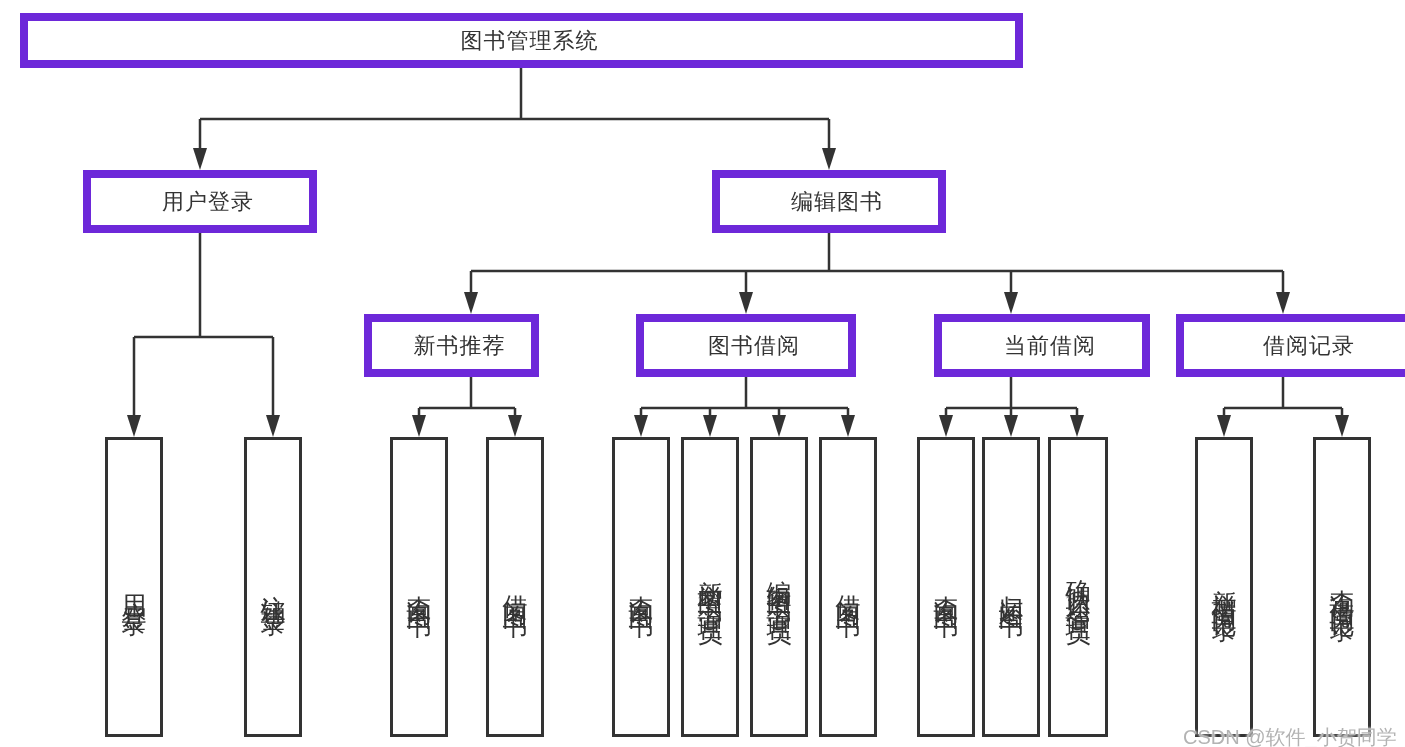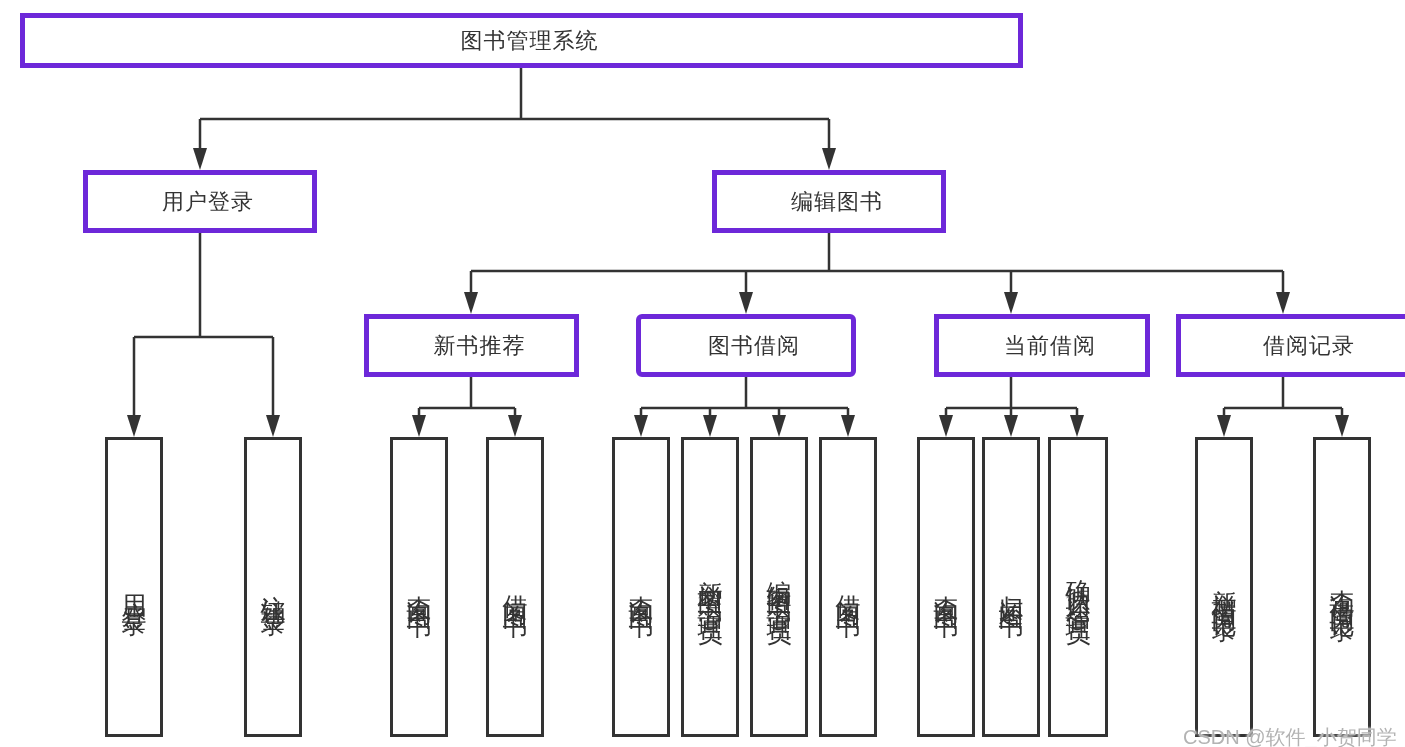--- a/index.html
+++ b/index.html
@@ -2,21 +2,21 @@
 <html><head>
 <meta charset="utf-8">
 <style>
   html,body{margin:0;padding:0;background:#fff;}
   #canvas{
     position:relative;width:1405px;height:747px;background:#ffffff;overflow:hidden;
     font-family:"Liberation Sans","DejaVu Sans",sans-serif;
   }
   #wires{position:absolute;left:0;top:0;width:1405px;height:747px;pointer-events:none;}
   .hnode{
-    position:absolute;box-sizing:border-box;background:#ffffff;border:5px solid #6d28d9;
+    position:absolute;box-sizing:border-box;background:#ffffff;border:8px solid #6d28d9;
     display:flex;align-items:center;justify-content:center;
     font-size:22px;color:#333333;letter-spacing:1px;white-space:nowrap;z-index:2;padding-left:16px;
   }
   .vnode{
     position:absolute;top:437px;width:58px;height:300px;box-sizing:border-box;
     background:#ffffff;border:3px solid #333333;
     display:flex;align-items:center;justify-content:center;z-index:2;
   }
   .vnode span{
     writing-mode:vertical-rl;text-orientation:mixed;
@@ -64,22 +64,22 @@
       <polygon points="1217,415 1231,415 1224,437"></polygon>
       <polygon points="1335,415 1349,415 1342,437"></polygon>
     </g>
   </svg>
 
   <div class="hnode" style="left:20px;top:13px;width:1003px;height:55px;">图书管理系统</div>
 
   <div class="hnode" style="left:83px;top:170px;width:234px;height:63px;">用户登录</div>
   <div class="hnode" style="left:712px;top:170px;width:234px;height:63px;">编辑图书</div>
 
-  <div class="hnode" style="left:364px;top:314px;width:215px;height:63px;">新书推荐</div>
-  <div class="hnode" style="left:636px;top:314px;width:220px;height:63px;border-radius:6px;">图书借阅</div>
+  <div class="hnode" style="left:364px;top:314px;width:175px;height:63px;">新书推荐</div>
+  <div class="hnode" style="left:636px;top:314px;width:220px;height:63px;">图书借阅</div>
   <div class="hnode" style="left:934px;top:314px;width:216px;height:63px;">当前借阅</div>
   <div class="hnode" style="left:1176px;top:314px;width:250px;height:63px;">借阅记录</div>
 
   <div class="vnode" style="left:105px;">
     <span>用户登录</span>
   </div>
   <div class="vnode" style="left:244px;">
     <span>注销登录</span>
   </div>
 

